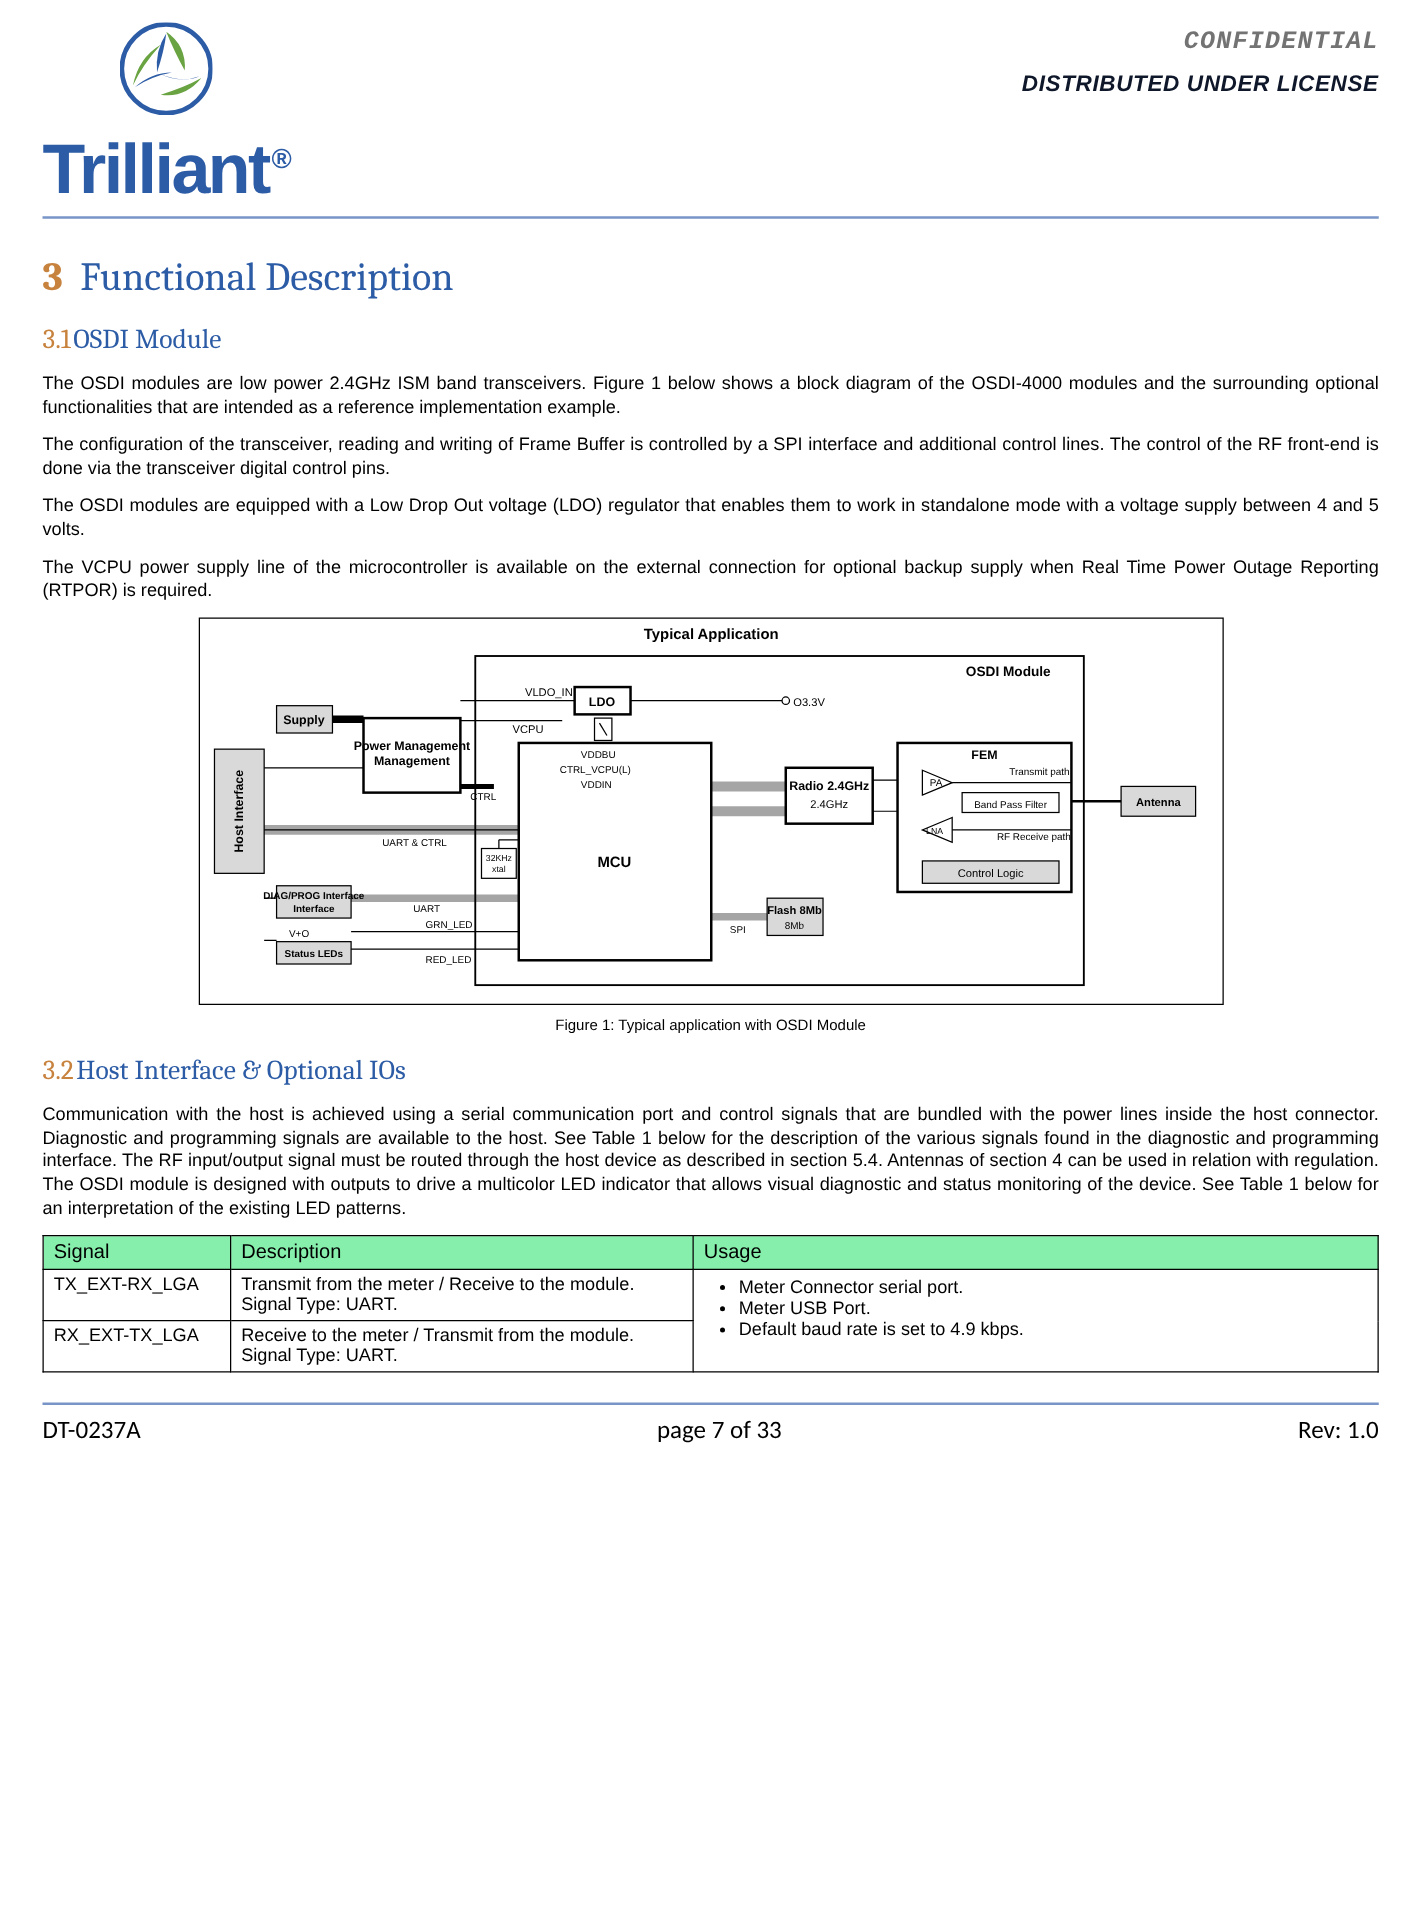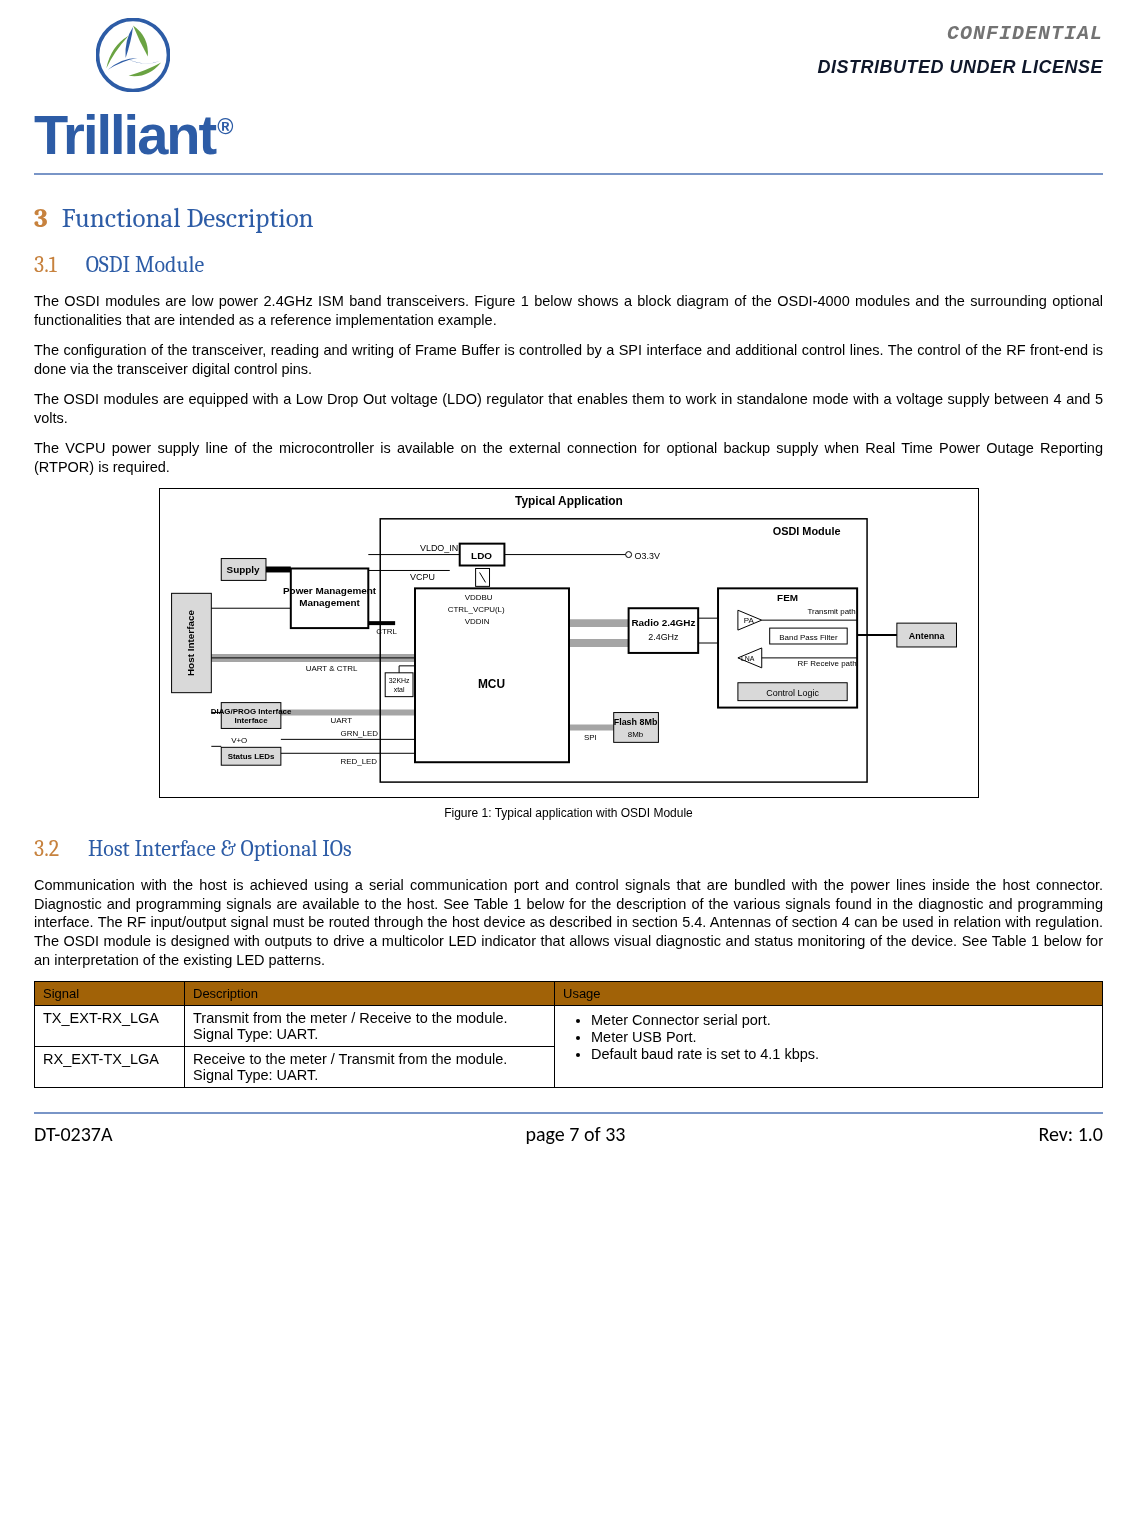--- a/index.html
+++ b/index.html
@@ -64,40 +64,40 @@
   .hr-top, .hr-bot {
     height: 2px;
     background: #7995c7;
     margin: 6px 0 28px 0;
   }
   .hr-bot { margin: 24px 0 8px 0; }
   h2.section {
     font-family: Cambria, "Times New Roman", serif;
     font-weight: normal;
     color: #2d5ca6;
-    font-size: 27px;
+    font-size: 32px;
     margin: 0 0 18px 0;
   }
   h2.section .num {
     color: #c7823e;
     font-weight: bold;
     font-family: Cambria, serif;
     margin-right: 14px;
   }
   h3.subsection {
     font-family: Cambria, "Times New Roman", serif;
     font-weight: normal;
     color: #2d5ca6;
     font-size: 22px;
     margin: 16px 0 14px 0;
   }
   h3.subsection .num {
     color: #c7823e;
     font-family: Cambria, serif;
-    margin-right: 29px;
+    margin-right: 2px;
   }
   p.body {
     font-size: 14.5px;
     line-height: 1.28;
     margin: 0 0 12px 0;
     text-align: justify;
   }
   .figure-wrap {
     text-align: center;
     margin: 10px 0 4px 0;
@@ -114,23 +114,23 @@
     font-size: 14.5px;
     margin-top: 6px;
   }
   table.sig th, table.sig td {
     border: 1px solid #000;
     padding: 4px 8px;
     vertical-align: top;
     text-align: left;
   }
   table.sig th {
-    background: #a16207;
+    background: #86efac;
     font-weight: normal;
-    font-size: 13px;
+    font-size: 16px;
   }
   table.sig .col-sig { width: 150px; }
   table.sig .col-desc { width: 370px; }
   ul.usage {
     margin: 2px 0 2px 0;
     padding-left: 28px;
   }
   ul.usage li { margin-bottom: 1px; }
   .footer {
     display: flex;
@@ -320,21 +320,21 @@
     <tr>
       <td>TX_EXT-RX_LGA</td>
       <td>
         <span>Transmit from the meter / Receive to the module.</span><br>
         <span>Signal Type: UART.</span>
       </td>
       <td rowspan="2">
         <ul class="usage">
           <li>Meter Connector serial port.</li>
           <li>Meter USB Port.</li>
-          <li>Default baud rate is set to 4.1 kbps.</li>
+          <li>Default baud rate is set to 4.9 kbps.</li>
         </ul>
       </td>
     </tr>
     <tr>
       <td>RX_EXT-TX_LGA</td>
       <td>
         <span>Receive to the meter / Transmit from the module.</span><br>
         <span>Signal Type: UART.</span>
       </td>
     </tr>

